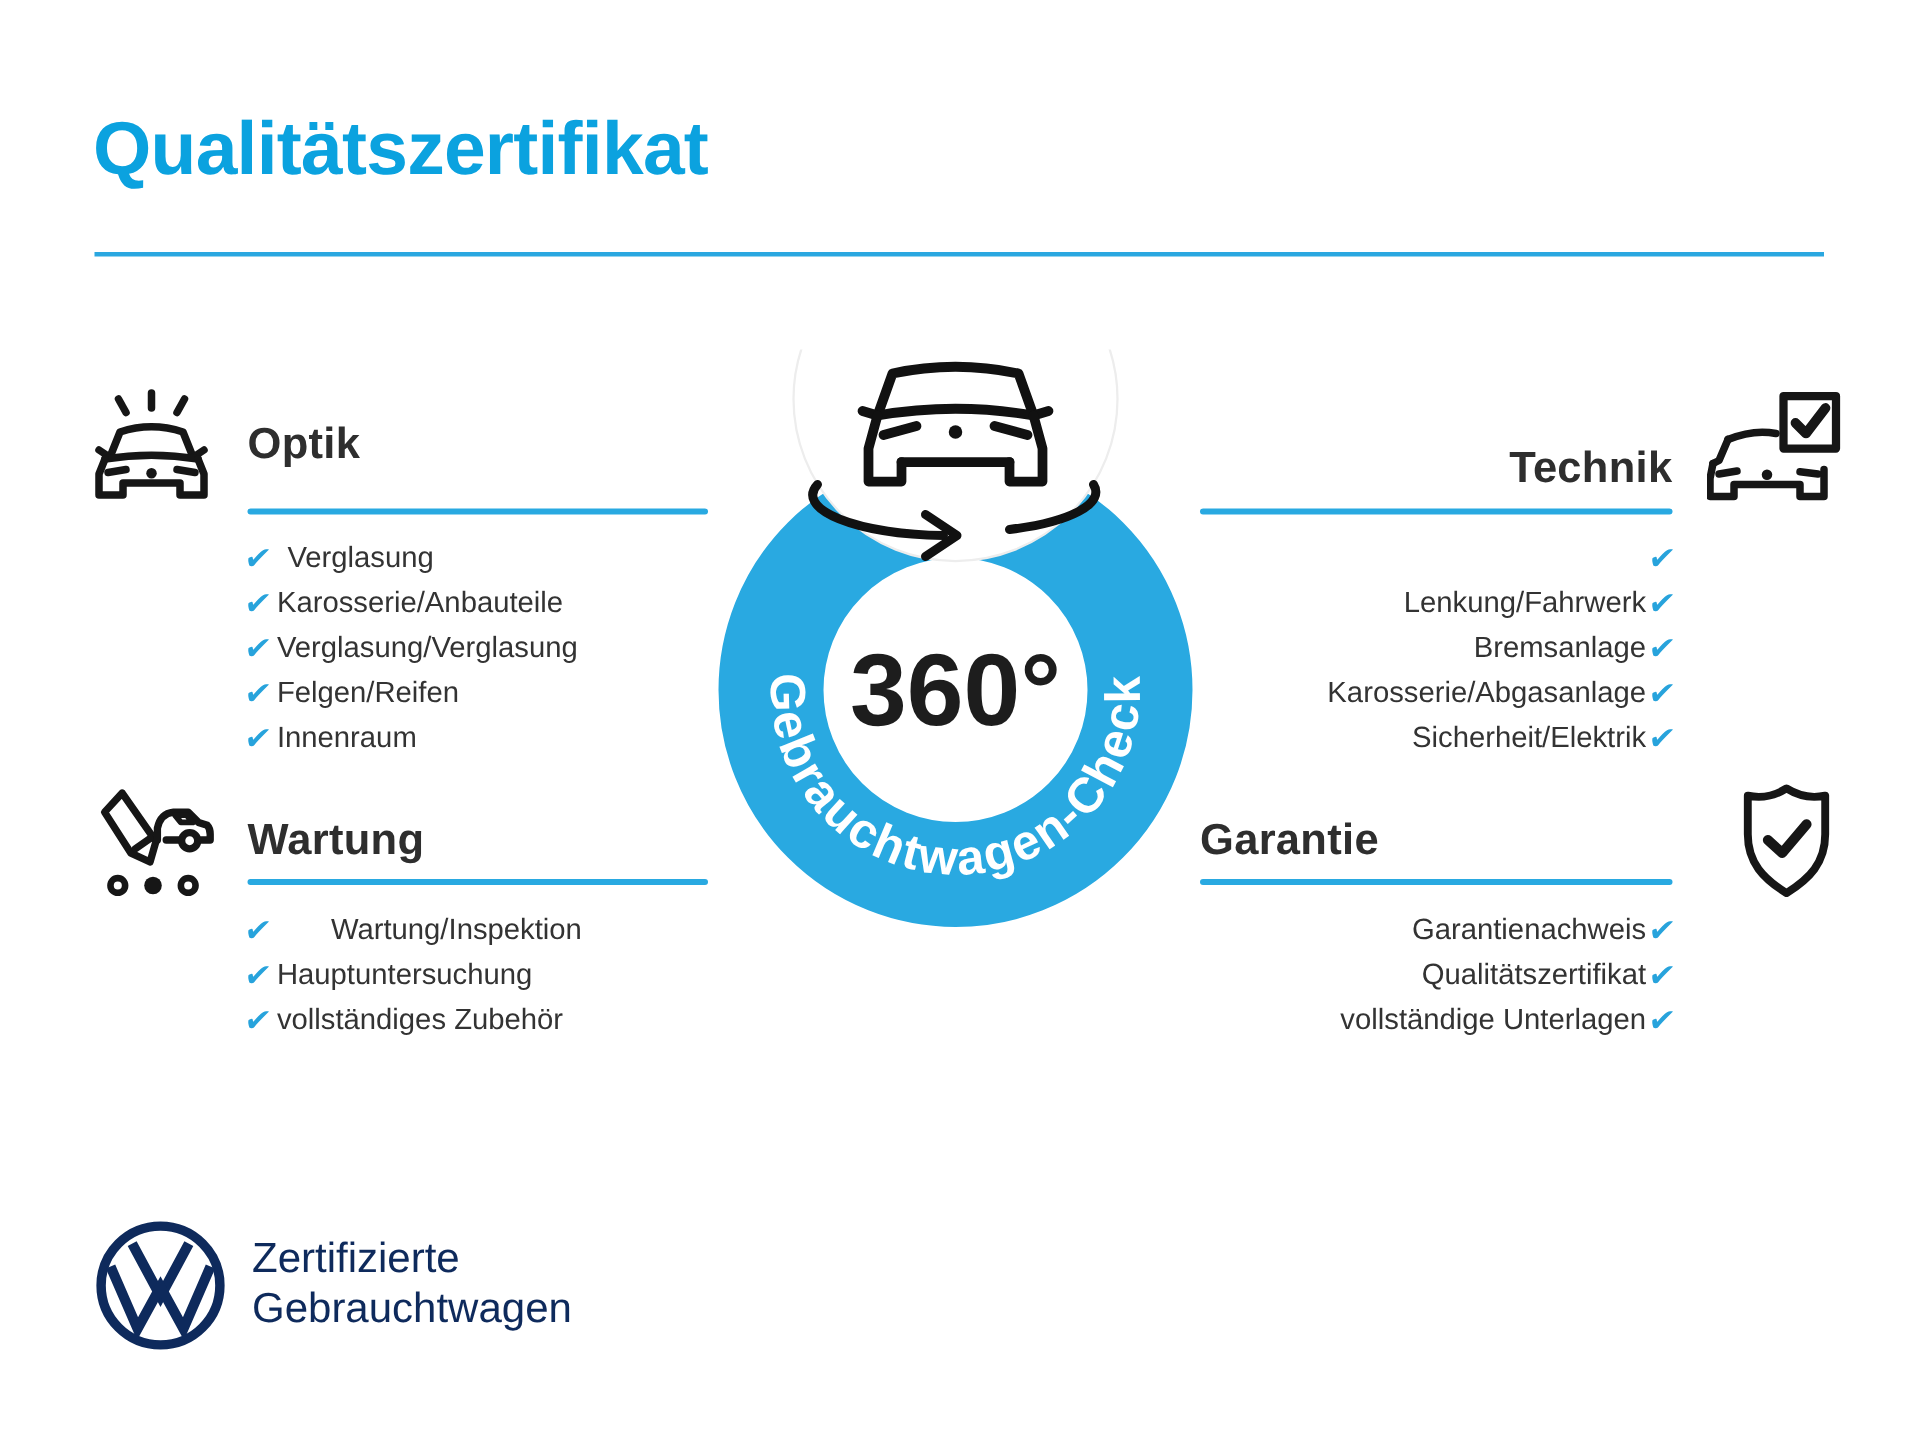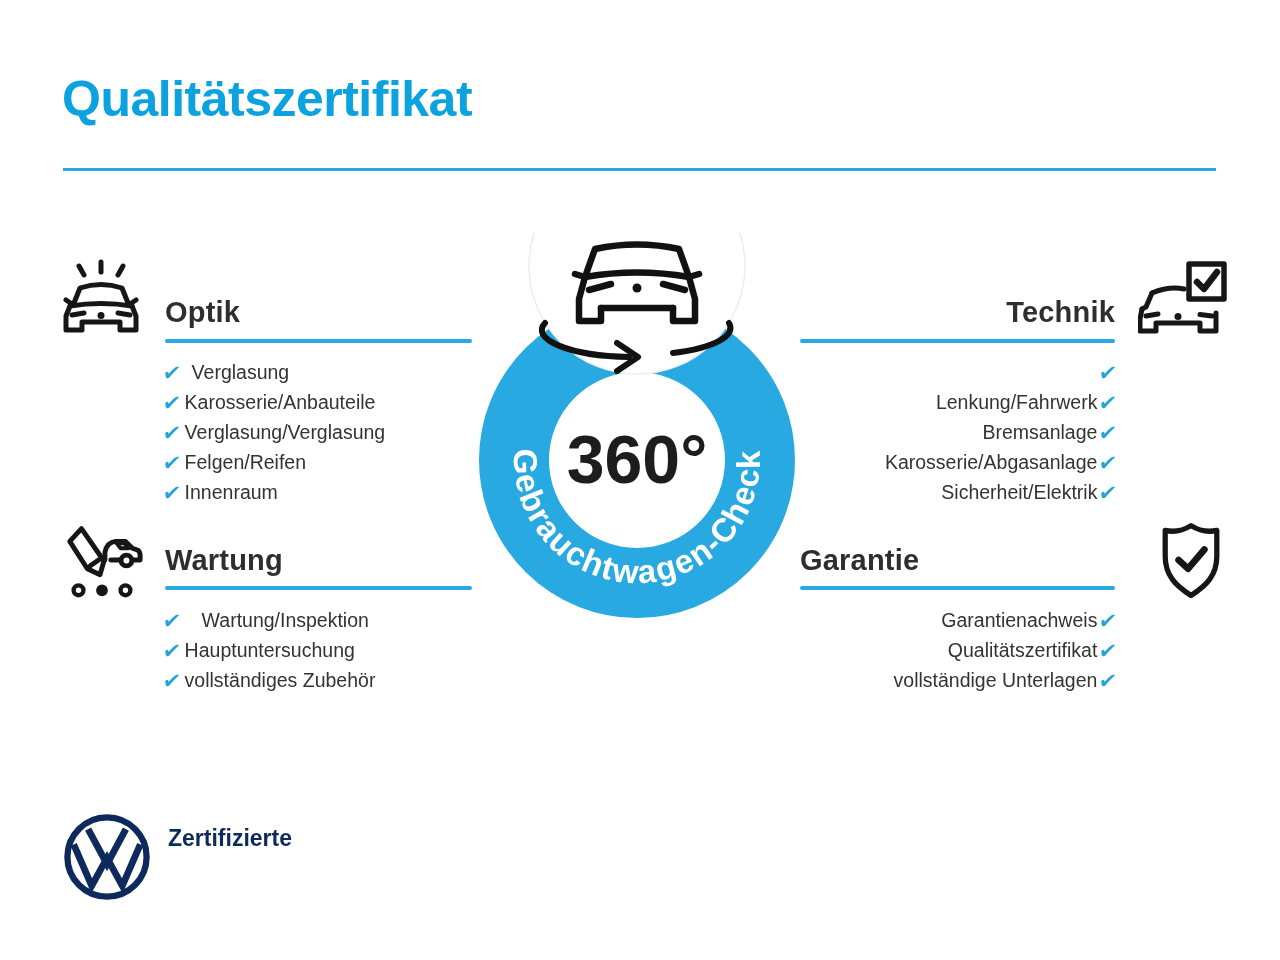--- a/index.html
+++ b/index.html
@@ -26,27 +26,27 @@
   ul.checklist li{height:30px;display:flex;align-items:center;font-size:19.5px;color:#333;}
   ul.checklist .chk{
     color:#27a3dc;font-size:21px;font-weight:700;line-height:1;
     display:inline-block;transform:skewX(-8deg);
   }
   ul.left-list li{justify-content:flex-start;}
   ul.left-list .chk{margin-right:4px;}
   ul.right-list li{justify-content:flex-end;}
   ul.right-list .chk{margin-left:2px;}
   #list-optik li:first-child .label{margin-left:7px;}
-  #list-wartung li:first-child .label{margin-left:17px;text-align:right;}
+  #list-wartung li:first-child .label{margin-left:36px;text-align:right;}
 
   
   .icon-svg{display:block;}
 
   
-  #footer-text{left:168px;top:822px;font-size:23px;font-weight:700;color:#0e2a5c;line-height:33px;}
+  #footer-text{left:168px;top:822px;font-size:28px;font-weight:400;color:#0e2a5c;line-height:33px;}
 </style>
 </head>
 <body>
 
 <div class="abs" id="page-title">Qualitätszertifikat</div>
 <div class="abs" id="title-rule"></div>
 
 <div class="abs" style="left:56px;top:256px;">
   <svg class="icon-svg" width="90" height="90" viewBox="0 0 90 90" fill="none" stroke="#161616" stroke-width="5" stroke-linecap="round" stroke-linejoin="round">
     <path d="M23,10 L28,19"></path>
@@ -55,21 +55,21 @@
     <path d="M18,47 L24,32 Q45,25 66,32 L72,47"></path>
     <path d="M10,44 L16,48"></path>
       <path d="M80,44 L74,48"></path>
     <path d="M14,50 Q45,45 76,50"></path>
     <path d="M14,50 L10,60 L10,74 L26,74 L26,66 L64,66 L64,74 L80,74 L80,60 L76,50"></path>
     <path d="M16,59 L28,57"></path>
       <path d="M74,59 L62,57"></path>
     <circle cx="45" cy="59.5" r="3.5" fill="#161616" stroke="none"></circle>
   </svg>
 </div>
-<div class="abs cat-title" style="left:165px;top:296px;">Optik</div>
+<div class="abs cat-title" style="left:165px;top:280px;">Optik</div>
 <div class="abs cat-rule" style="left:165px;top:339px;width:307px;"></div>
 <ul class="abs checklist left-list" id="list-optik" style="left:163px;top:357px;width:330px;">
   <li>
       <span class="chk">✔</span>
       <span class="label">Verglasung</span>
     </li>
   <li>
       <span class="chk">✔</span>
       <span class="label">Karosserie/Anbauteile</span>
     </li>
@@ -212,13 +212,14 @@
 
 <div class="abs" style="left:62px;top:812px;">
   <svg width="90" height="90" viewBox="0 0 100 100" fill="none" stroke="#0e2a5c">
     <circle cx="50" cy="50" r="44" stroke-width="7"></circle>
     <path d="M29,19 L50,58 L71,19" stroke-width="7.5" stroke-linejoin="miter"></path>
     <path d="M13,36 L33,82 L50,51 L67,82 L87,36" stroke-width="7.5" stroke-linejoin="miter"></path>
   </svg>
 </div>
 <div class="abs" id="footer-text">
   <div>Zertifizierte</div>
+  <div>Gebrauchtwagen</div>
 </div>
 
 </body></html>

